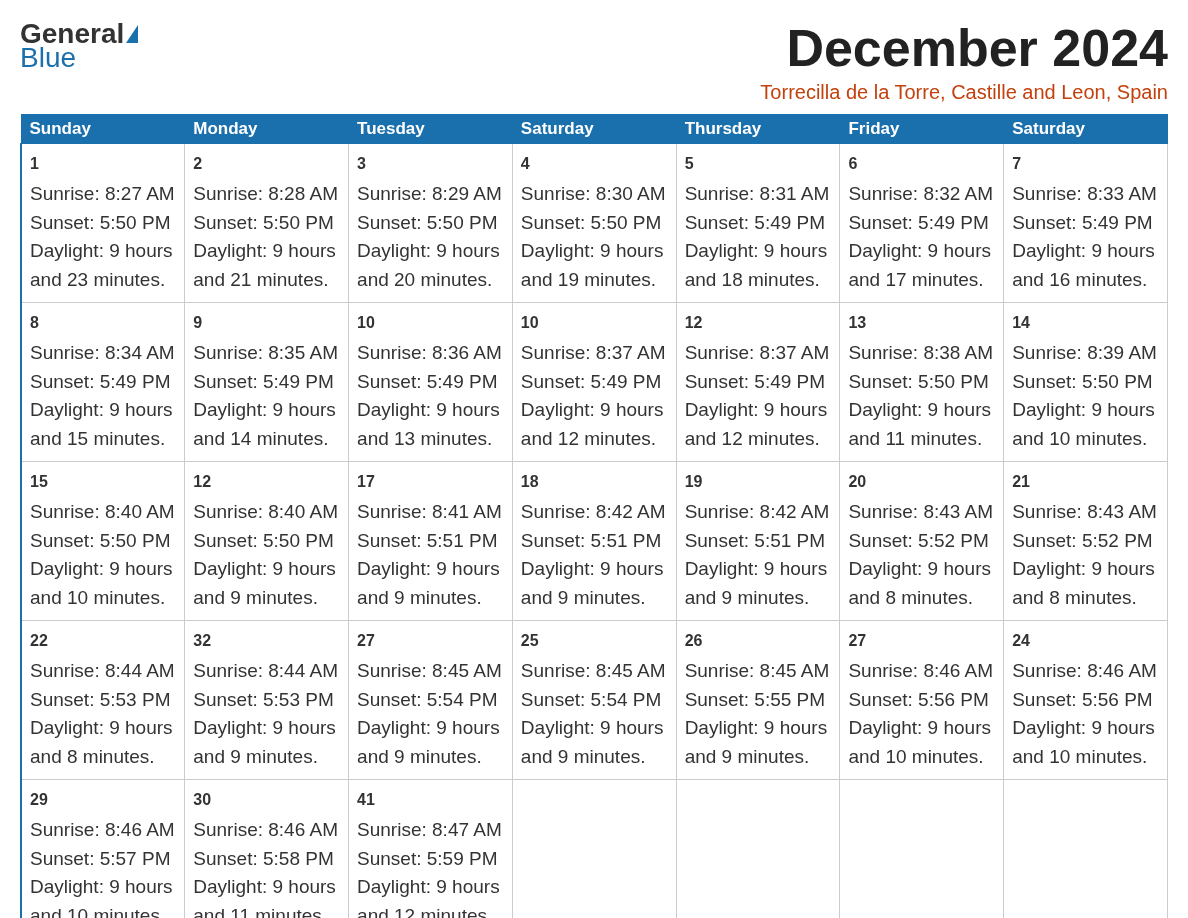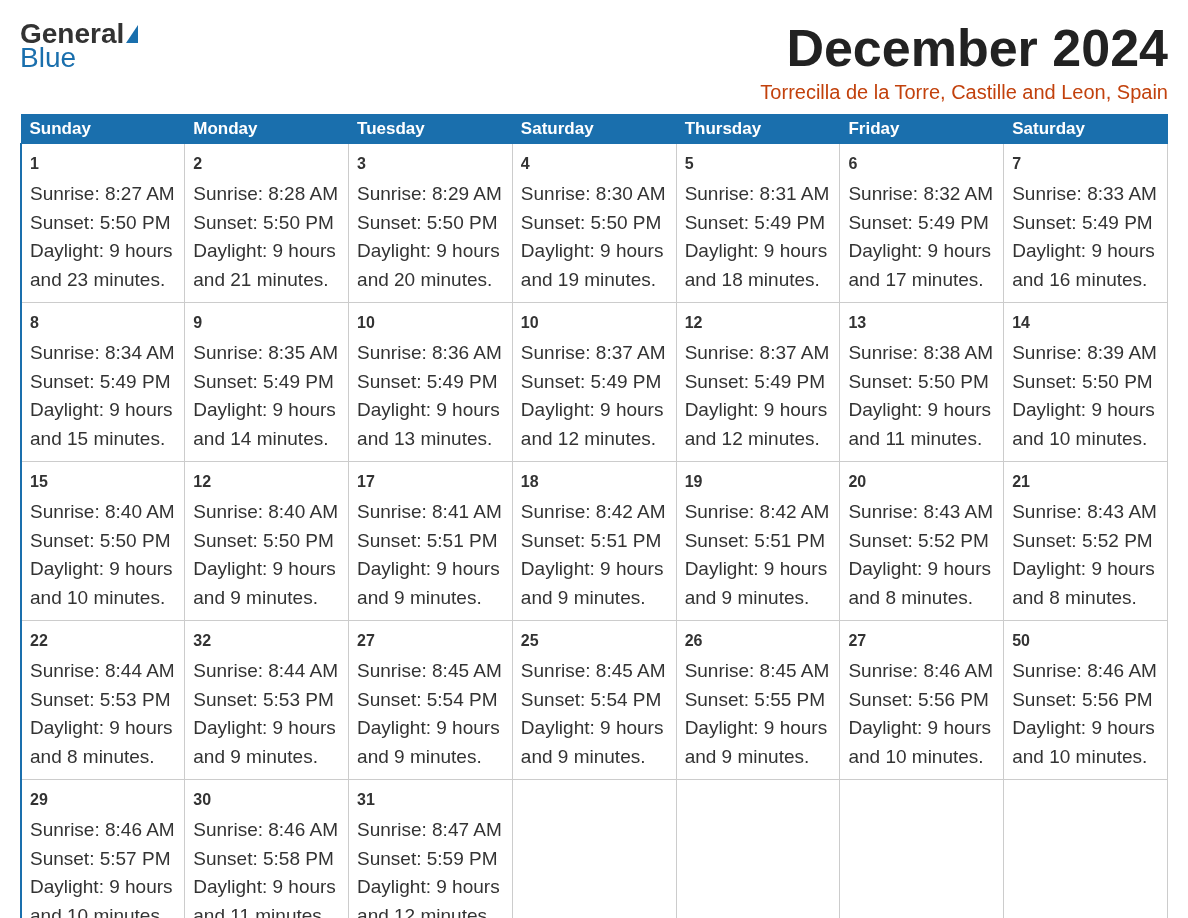--- a/index.html
+++ b/index.html
@@ -240,35 +240,35 @@
       </td>
         <td>
         <span class="day-num">26</span>
         <span class="day-info">Sunrise: 8:45 AM<br>Sunset: 5:55 PM<br>Daylight: 9 hours<br>and 9 minutes.</span>
       </td>
         <td>
         <span class="day-num">27</span>
         <span class="day-info">Sunrise: 8:46 AM<br>Sunset: 5:56 PM<br>Daylight: 9 hours<br>and 10 minutes.</span>
       </td>
         <td>
-        <span class="day-num">50</span>
+        <span class="day-num">24</span>
         <span class="day-info">Sunrise: 8:46 AM<br>Sunset: 5:56 PM<br>Daylight: 9 hours<br>and 10 minutes.</span>
       </td>
       </tr>
       <tr>
         <td>
         <span class="day-num">29</span>
         <span class="day-info">Sunrise: 8:46 AM<br>Sunset: 5:57 PM<br>Daylight: 9 hours<br>and 10 minutes.</span>
       </td>
         <td>
         <span class="day-num">30</span>
         <span class="day-info">Sunrise: 8:46 AM<br>Sunset: 5:58 PM<br>Daylight: 9 hours<br>and 11 minutes.</span>
       </td>
         <td>
-        <span class="day-num">31</span>
+        <span class="day-num">41</span>
         <span class="day-info">Sunrise: 8:47 AM<br>Sunset: 5:59 PM<br>Daylight: 9 hours<br>and 12 minutes.</span>
       </td>
         <td class="empty-cell"></td>
         <td class="empty-cell"></td>
         <td class="empty-cell"></td>
         <td class="empty-cell"></td>
       </tr>
     </tbody>
 </table>
 

